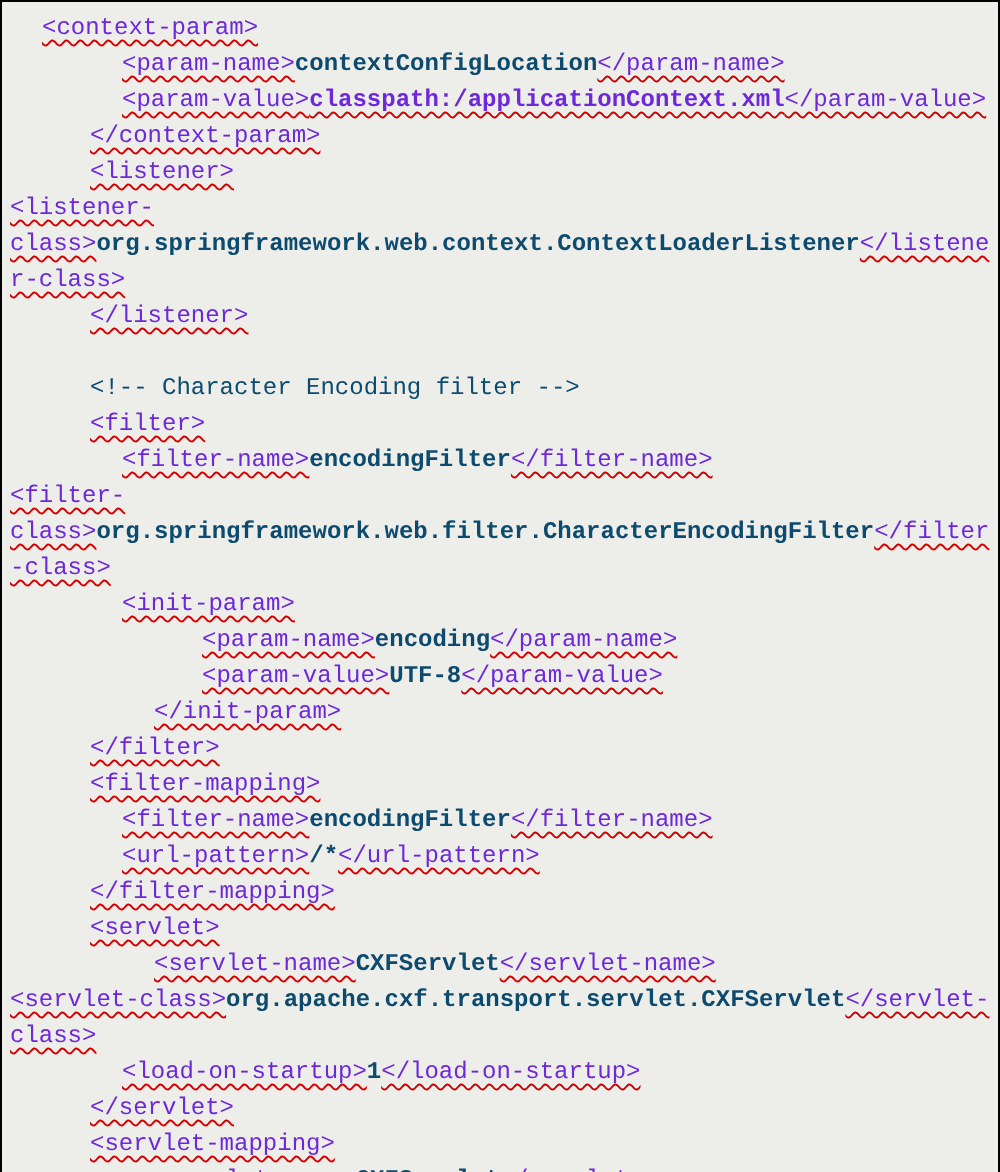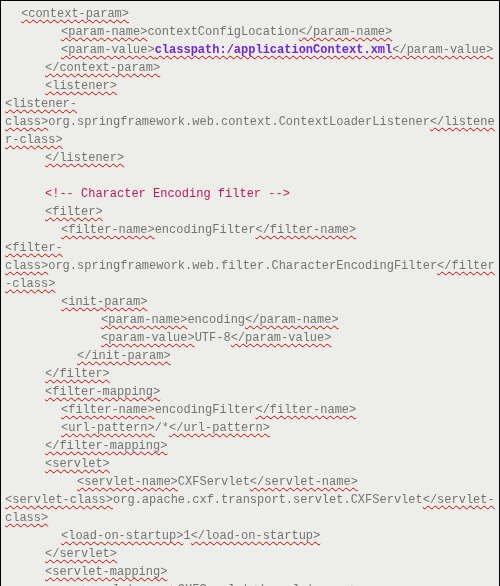--- a/index.html
+++ b/index.html
@@ -1,20 +1,20 @@
 <!DOCTYPE html>
 <html><head>
 <meta charset="utf-8">
 <style>
 *{margin:0;padding:0;box-sizing:border-box}
 body{background:#edeeea;font-family:"Courier New",monospace;font-size:12px;line-height:1.5;padding:4px;color:#000;width:500px;border:1px solid #000}
 .code-block{white-space:pre-wrap;word-wrap:break-word}
-.tag{color:#737373}
-.comment{color:#be185d}
-.bold-black{color:#737373;font-weight:normal}
+.tag{color:#6d28d9}
+.comment{color:#0c4a6e}
+.bold-black{color:#0c4a6e;font-weight:bold}
 .bold-red{color:#6d28d9;font-weight:bold}
 .sq{text-decoration:underline;text-decoration-style:wavy;text-decoration-color:#d00000;text-decoration-thickness:1px;text-underline-offset:2px}
 .i1{padding-left:16px}
 .i2{padding-left:40px}
 .i3{padding-left:56px}
 .i4{padding-left:72px}
 .i5{padding-left:96px}
 </style>
 </head>
 <body>

